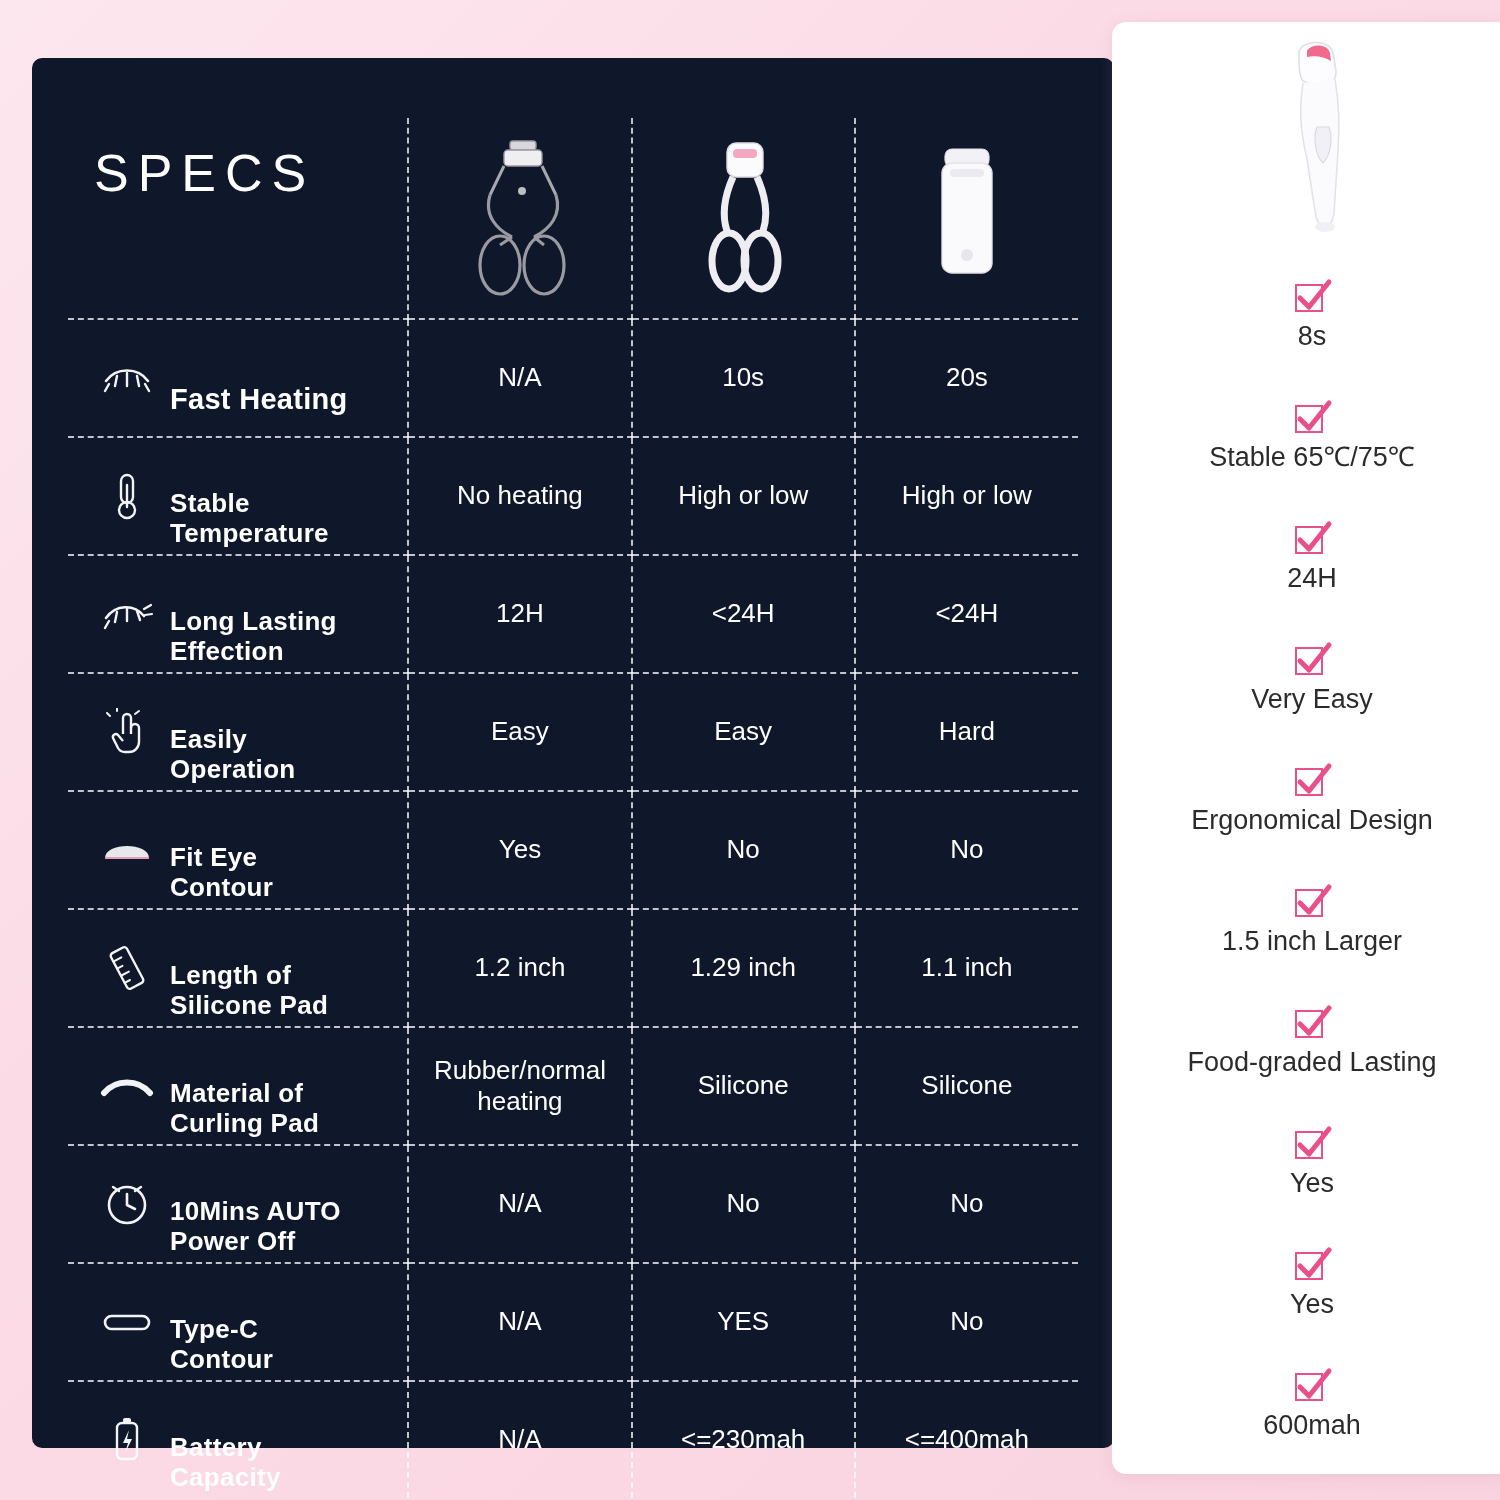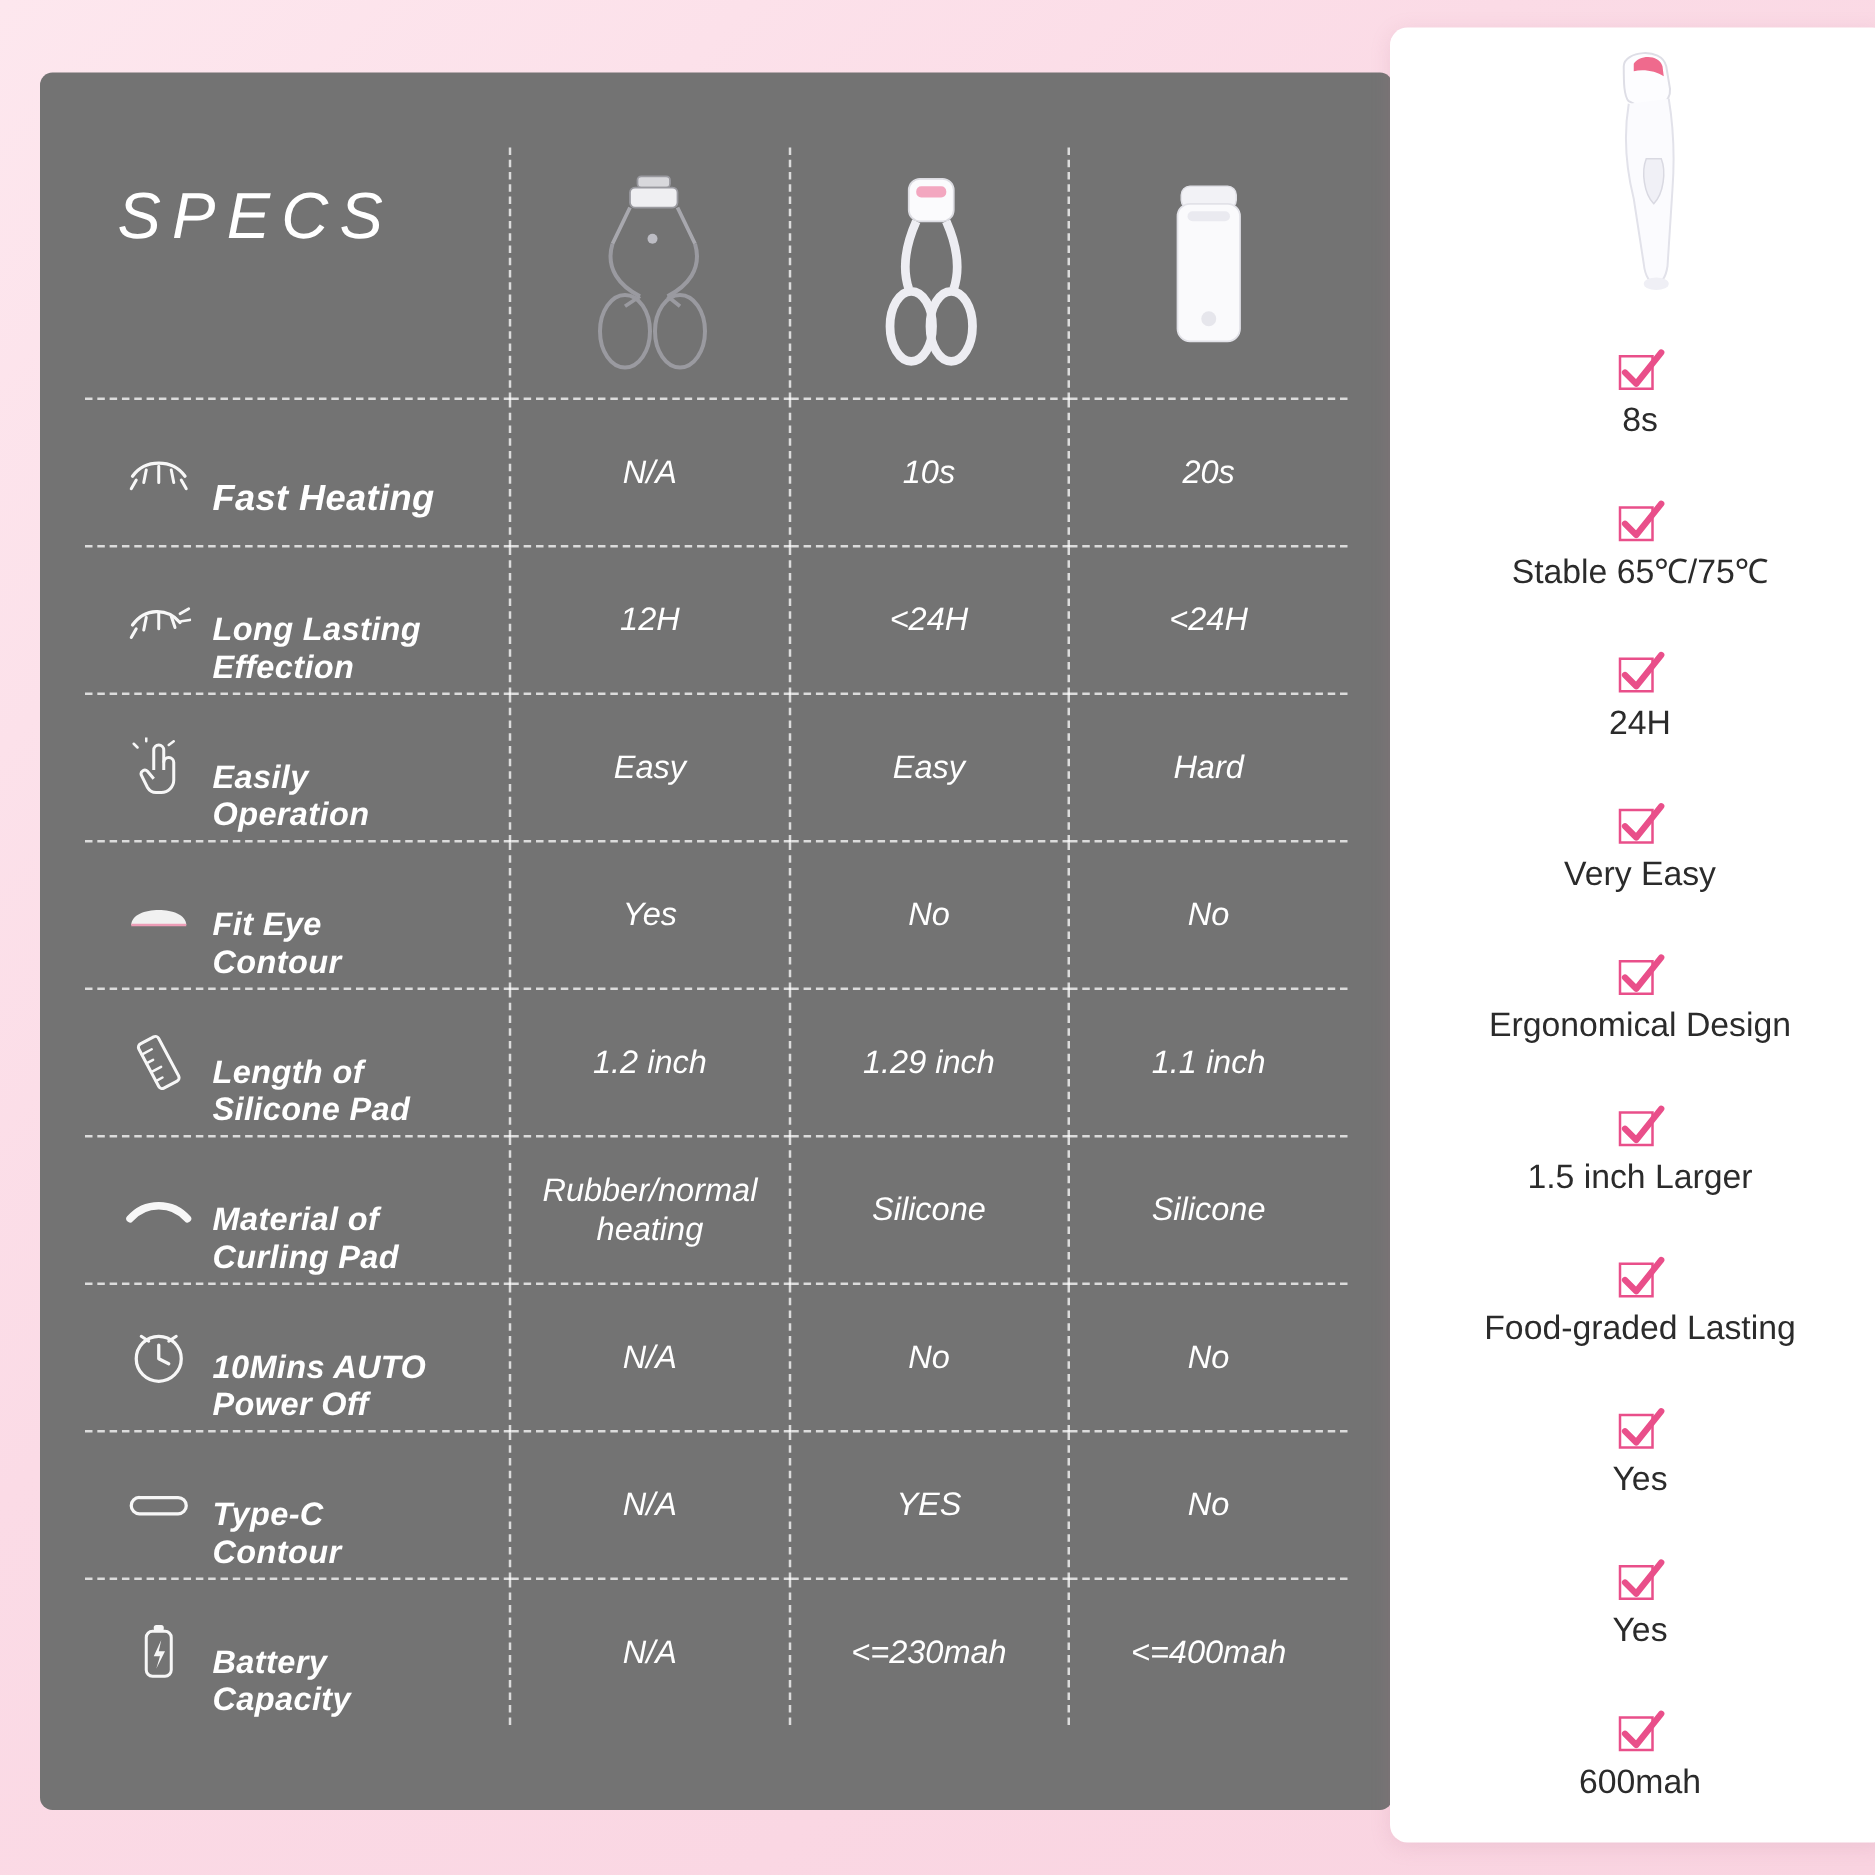--- a/index.html
+++ b/index.html
@@ -19,23 +19,22 @@
     inset: 0;
   }
 
   
   .specs-panel {
     position: absolute;
     left: 32px;
     top: 58px;
     width: 1082px;
     height: 1390px;
-    background: #737373;
+    background: #0f172a;
     border-radius: 10px;
-    font-style: italic;
   }
   .specs-title {
     position: absolute;
     left: 62px;
     top: 85px;
     font-size: 52px;
     letter-spacing: 9px;
     color: #ffffff;
     font-weight: 400;
   }
@@ -221,20 +220,38 @@
                 </svg>
               </span>
               <span class="label-text">Fast Heating</span>
             </div>
           </td>
           <td><span class="val">N/A</span></td>
           <td><span class="val">10s</span></td>
           <td><span class="val">20s</span></td>
         </tr>
 
+        <tr>
+          <td>
+            <div class="label-cell">
+              <span class="label-ico">
+                <svg width="34" height="50" viewBox="0 0 34 50" aria-hidden="true">
+                  <rect x="11" y="4" width="12" height="28" rx="6" fill="none" stroke="#ffffff" stroke-width="2.4"></rect>
+                  <circle cx="17" cy="39" r="8" fill="none" stroke="#ffffff" stroke-width="2.4"></circle>
+                  <path d="M17 14 L17 36" stroke="#ffffff" stroke-width="2.4" stroke-linecap="round"></path>
+                </svg>
+              </span>
+              <span class="label-text" style="white-space:pre-line">Stable
+Temperature</span>
+            </div>
+          </td>
+          <td><span class="val">No heating</span></td>
+          <td><span class="val">High or low</span></td>
+          <td><span class="val">High or low</span></td>
+        </tr>
 
         <tr>
           <td>
             <div class="label-cell">
               <span class="label-ico">
                 <svg width="52" height="34" viewBox="0 0 52 34" aria-hidden="true">
                   <path d="M5 21 C15 7 33 7 43 19" stroke="#ffffff" stroke-width="2.6" fill="none" stroke-linecap="round"></path>
                   <path d="M8 24 L4 31 M16 15 L14 25 M26 11 L26 24 M36 14 L39 23" stroke="#ffffff" stroke-width="2.4" stroke-linecap="round"></path>
                   <path d="M43 12 L50 8 M44 18 L51 17" stroke="#ffffff" stroke-width="2.2" stroke-linecap="round"></path>
                 </svg>

